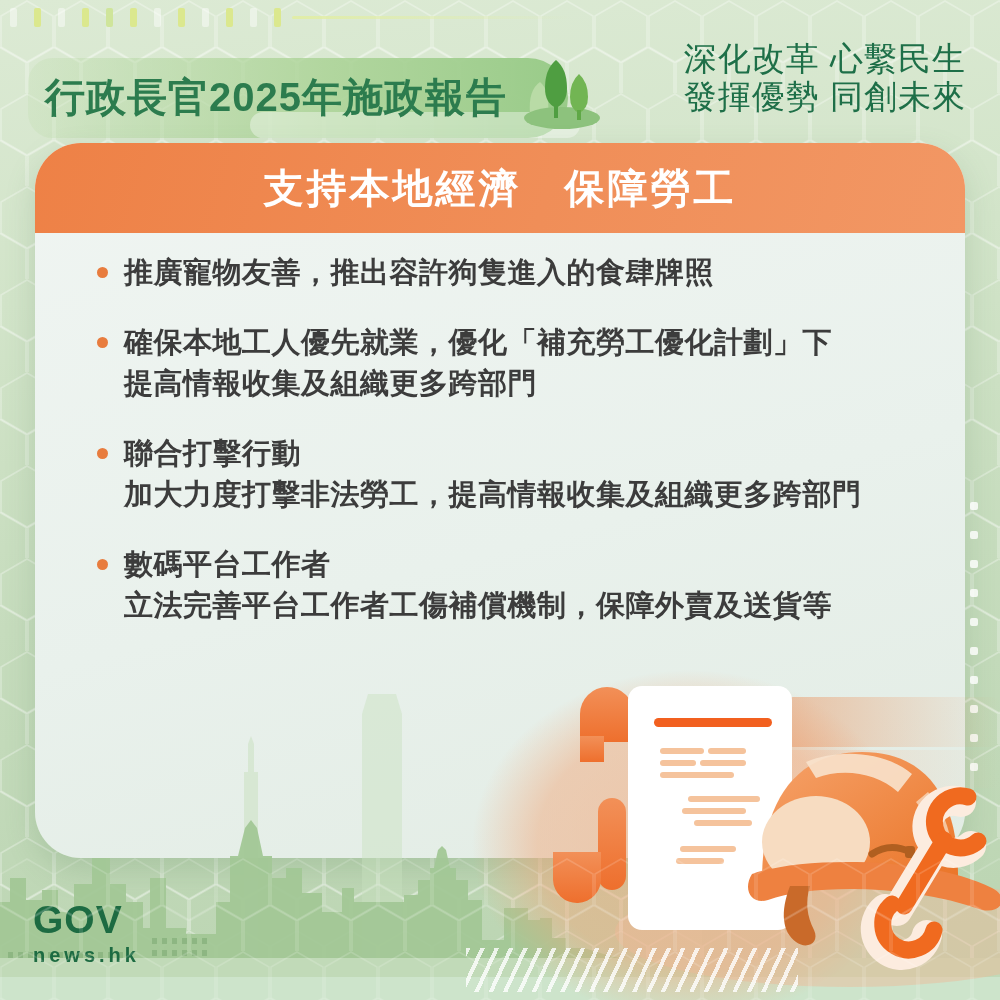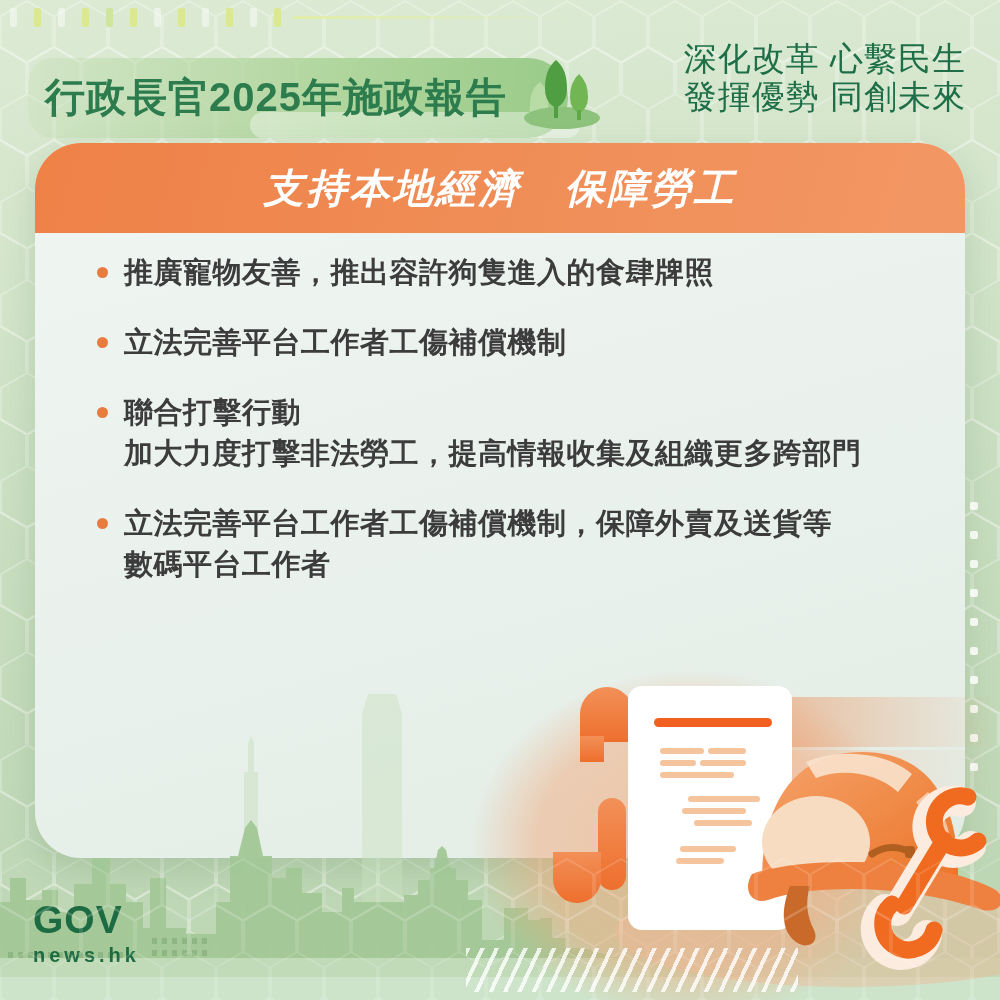--- a/index.html
+++ b/index.html
@@ -28,21 +28,21 @@
   .slogan{position:absolute;right:34px;top:40px;text-align:right;
       font-size:33px;font-weight:400;color:#1e6f48;line-height:38px;letter-spacing:1px;}
   
   .card{position:absolute;left:35px;top:143px;width:930px;height:715px;border-radius:46px;
       background:linear-gradient(165deg,#f0f5f2 0%,#e9f1ec 55%,#e2ece4 100%);
       box-shadow:0 12px 30px rgba(90,130,90,.22);}
   .card-header{position:absolute;left:0;top:0;width:100%;height:90px;
       border-radius:46px 46px 0 0;
       background:linear-gradient(105deg,#ee8146 0%,#f08e58 55%,#f29764 100%);
       display:flex;align-items:center;justify-content:center;}
-  .card-title{color:#ffffff;font-size:40px;font-weight:700;letter-spacing:3px;white-space:nowrap;font-style:italic;}
+  .card-title{color:#ffffff;font-size:40px;font-weight:700;letter-spacing:3px;white-space:nowrap;}
   .bullets{position:absolute;left:62px;top:109px;right:40px;margin:0;padding:0;list-style:none;}
   .bullets li{display:flex;margin-bottom:29px;}
   .bullets .dot{flex:0 0 11px;width:11px;height:11px;border-radius:50%;background:#e87c3e;
       margin:15px 16px 0 0;}
   .bl{font-size:29px;line-height:41px;color:#3c3c3c;font-weight:700;letter-spacing:.5px;}
   .bl .line{display:block;white-space:nowrap;}
   
   .sq-col{position:absolute;left:970px;top:502px;display:flex;flex-direction:column;gap:21px;}
   .sq-col span{width:8px;height:8px;border-radius:2px;background:rgba(255,255,255,.8);}
   
@@ -133,35 +133,36 @@
       <li>
         <span class="dot"></span>
         <div class="bl">
             <span class="line">推廣寵物友善，推出容許狗隻進入的食肆牌照</span>
             <span class="line"></span>
           </div>
       </li>
       <li>
         <span class="dot"></span>
         <div class="bl">
-            <span class="line">立法完善平台工作者工傷補償機制</span>
+            <span class="line">確保本地工人優先就業，優化「補充勞工優化計劃」下</span>
+            <span class="line">提高情報收集及組織更多跨部門</span>
           </div>
       </li>
       <li>
         <span class="dot"></span>
         <div class="bl">
             <span class="line">聯合打擊行動</span>
             <span class="line">加大力度打擊非法勞工，提高情報收集及組織更多跨部門</span>
           </div>
       </li>
       <li>
         <span class="dot"></span>
         <div class="bl">
+            <span class="line">數碼平台工作者</span>
             <span class="line">立法完善平台工作者工傷補償機制，保障外賣及送貨等</span>
-            <span class="line">數碼平台工作者</span>
           </div>
       </li>
     </ul>
   </div>
 
   <div class="sq-col">
     <span></span>
       <span></span>
       <span></span>
       <span></span>

